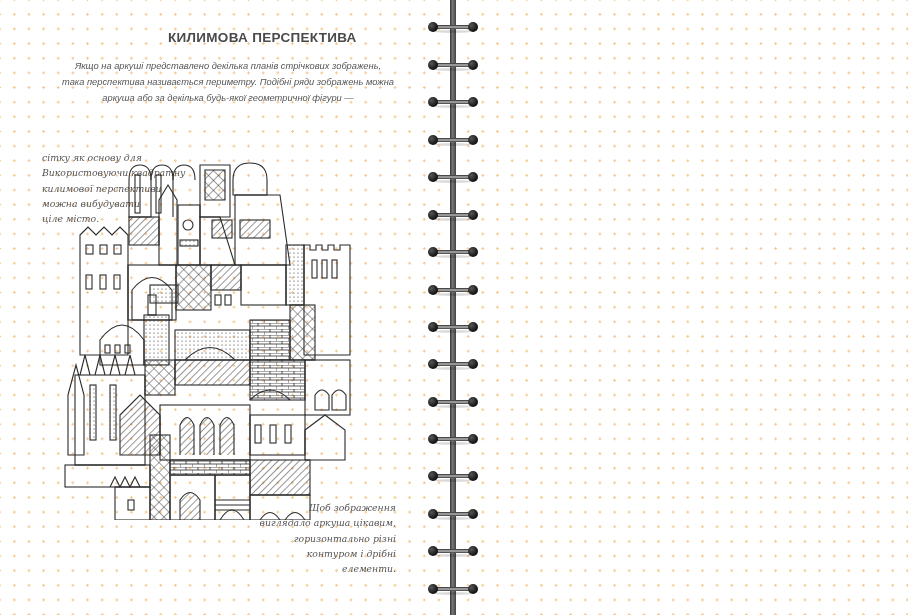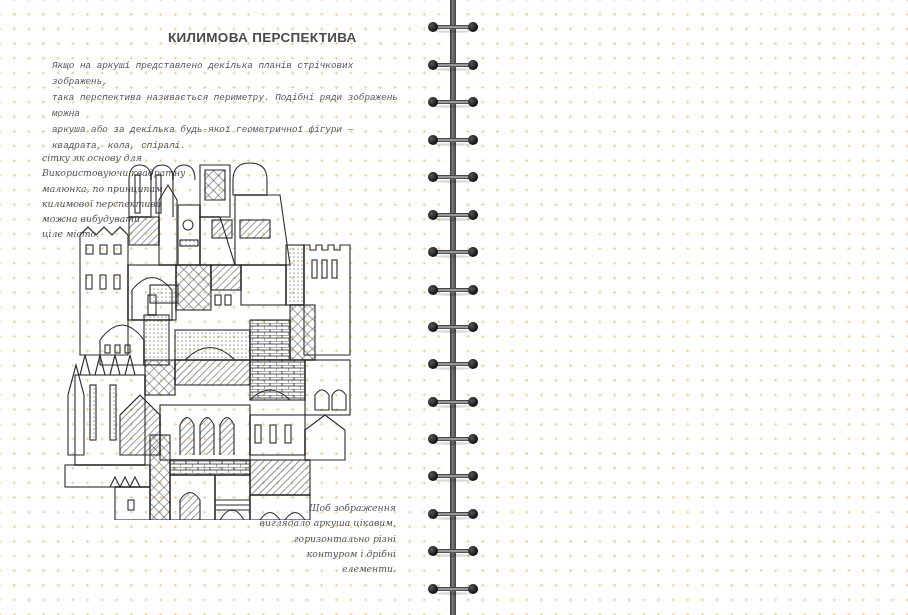--- a/index.html
+++ b/index.html
@@ -17,22 +17,22 @@
     .page-right { left: 466px; width: 442px; }
 
     .title {
       position: absolute; left: 168px; top: 30px; width: 220px;
       font-family: "Liberation Sans", sans-serif; font-weight: bold;
       font-size: 13.5px; letter-spacing: 0.3px; color: #4a4a4a;
       text-align: left;
     }
     .intro {
       position: absolute; left: 52px; top: 58px; width: 352px;
-      font-family: Liberation Mono, monospace; font-style: italic;
-      font-size: 9.3px; line-height: 16px; text-align: left; color: #555;
+      font-family: Liberation Sans, sans-serif; font-style: italic;
+      font-size: 9.3px; line-height: 16px; text-align: center; color: #555;
     }
     .side-note {
       position: absolute; left: 42px; top: 150px; width: 150px;
       font-style: italic; font-size: 9.3px; line-height: 15.3px; color: #555;
     }
     .bottom-note {
       position: absolute; left: 256px; top: 500px; width: 140px;
       font-style: italic; font-size: 9.3px; line-height: 15.3px;
       text-align: right; color: #555;
     }
@@ -68,27 +68,25 @@
 </head>
 <body>
 
 <div class="page page-left">
   <div class="title">КИЛИМОВА ПЕРСПЕКТИВА</div>
 
   <div class="intro">
     <div>Якщо на аркуші представлено декілька планів стрічкових зображень,</div>
     <div>така перспектива називається периметру. Подібні ряди зображень можна</div>
     <div>аркуша або за декілька будь-якої геометричної фігури —</div>
-    <div>квадрата, кола, спіралі.</div>
   </div>
 
   <div class="side-note">
     <div>сітку як основу для</div>
     <div>Використовуючи квадратну</div>
-    <div>малюнка, по принципам</div>
     <div>килимової перспективи</div>
     <div>можна вибудувати</div>
     <div>ціле місто.</div>
   </div>
 
   <div class="city">
     <svg viewBox="0 0 320 365" fill="none" stroke="#2b2b2b" stroke-width="1.1">
       <defs>
         <pattern id="hatch" width="5" height="5" patternUnits="userSpaceOnUse" patternTransform="rotate(45)">
           <line x1="0" y1="0" x2="0" y2="5" stroke="#2b2b2b" stroke-width="1"></line>

